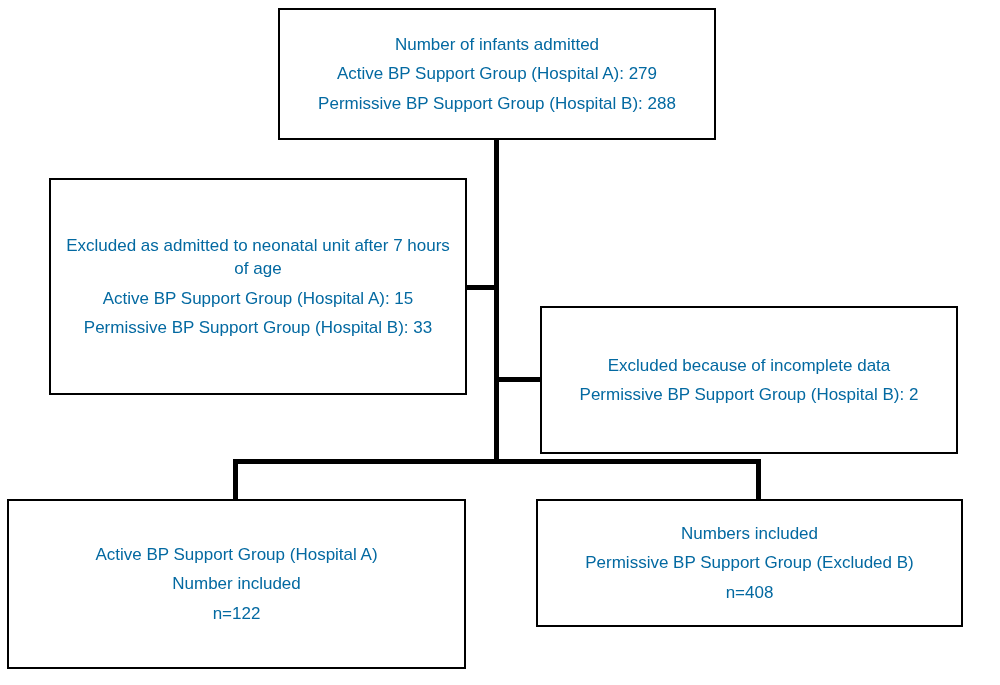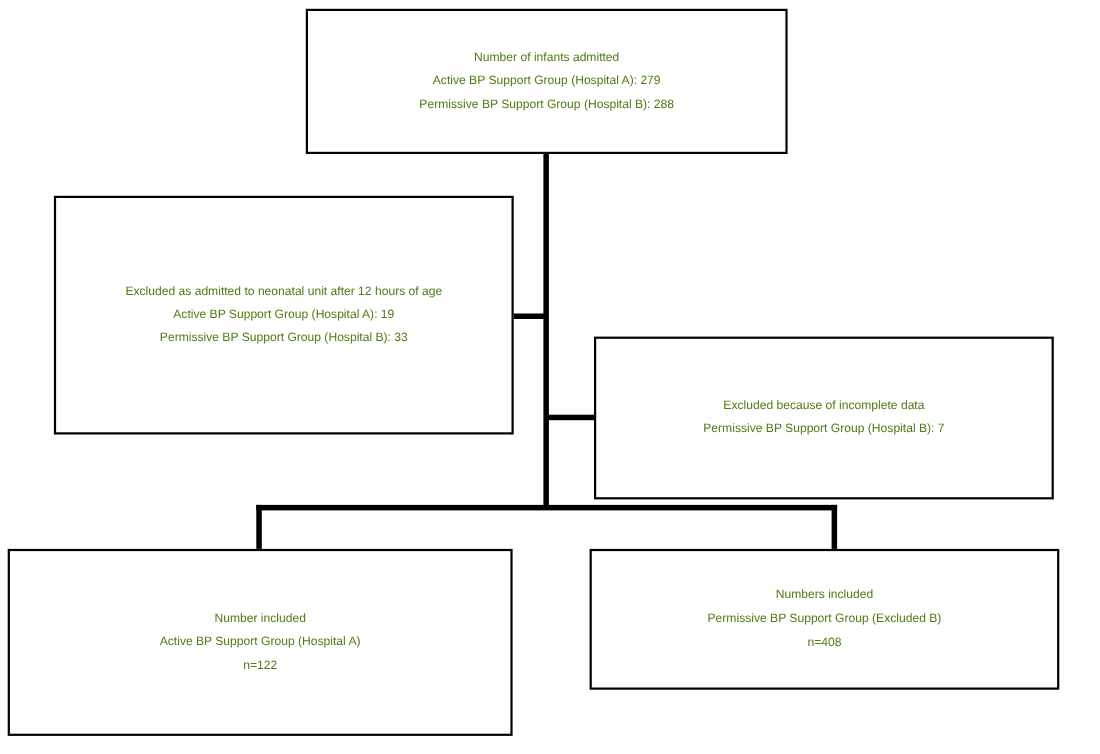--- a/index.html
+++ b/index.html
@@ -15,22 +15,22 @@
     overflow: hidden;
   }
   .node {
     position: absolute;
     background: #ffffff;
     border: 2px solid #000000;
     display: flex;
     flex-direction: column;
     justify-content: center;
     text-align: center;
-    color: #4d7c0f;
-    font-size: 11px;
+    color: #0369a1;
+    font-size: 17px;
     padding: 8px 10px;
     z-index: 2;
   }
   .node p {
     margin: 3px 0;
     line-height: 1.38;
   }
   .connector {
     position: absolute;
     background: #000000;
@@ -64,33 +64,33 @@
   <div class="connector conn-drop-left"></div>
   <div class="connector conn-drop-right"></div>
 
   <div class="node node-top">
     <p>Number of infants admitted</p>
     <p>Active BP Support Group (Hospital A): 279</p>
     <p>Permissive BP Support Group (Hospital B): 288</p>
   </div>
 
   <div class="node node-excl-left">
-    <p>Excluded as admitted to neonatal unit after 12 hours of age</p>
-    <p>Active BP Support Group (Hospital A): 19</p>
+    <p>Excluded as admitted to neonatal unit after 7 hours of age</p>
+    <p>Active BP Support Group (Hospital A): 15</p>
     <p>Permissive BP Support Group (Hospital B): 33</p>
   </div>
 
   <div class="node node-excl-right">
     <p>Excluded because of incomplete data</p>
-    <p>Permissive BP Support Group (Hospital B): 7</p>
+    <p>Permissive BP Support Group (Hospital B): 2</p>
   </div>
 
   <div class="node node-bot-left">
+    <p>Active BP Support Group (Hospital A)</p>
     <p>Number included</p>
-    <p>Active BP Support Group (Hospital A)</p>
     <p>n=122</p>
   </div>
 
   <div class="node node-bot-right">
     <p>Numbers included</p>
     <p>Permissive BP Support Group (Excluded B)</p>
     <p>n=408</p>
   </div>
 
 </div>

